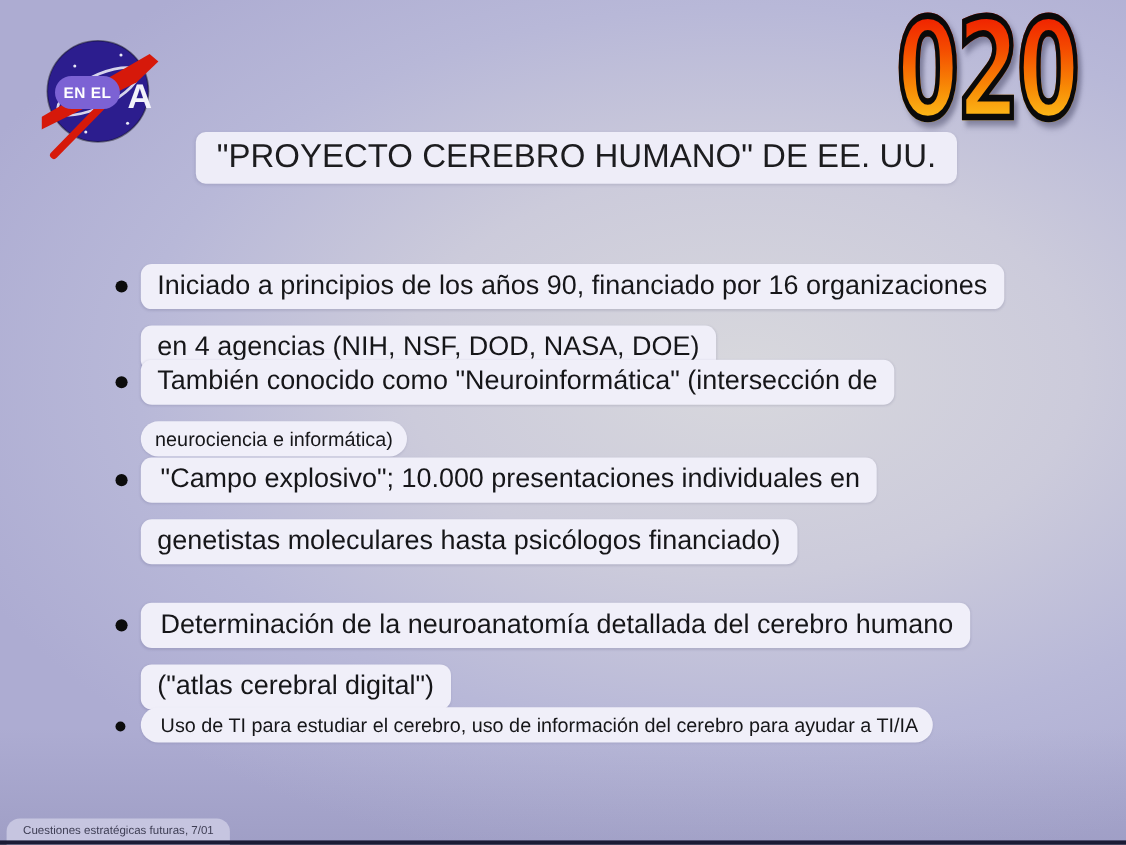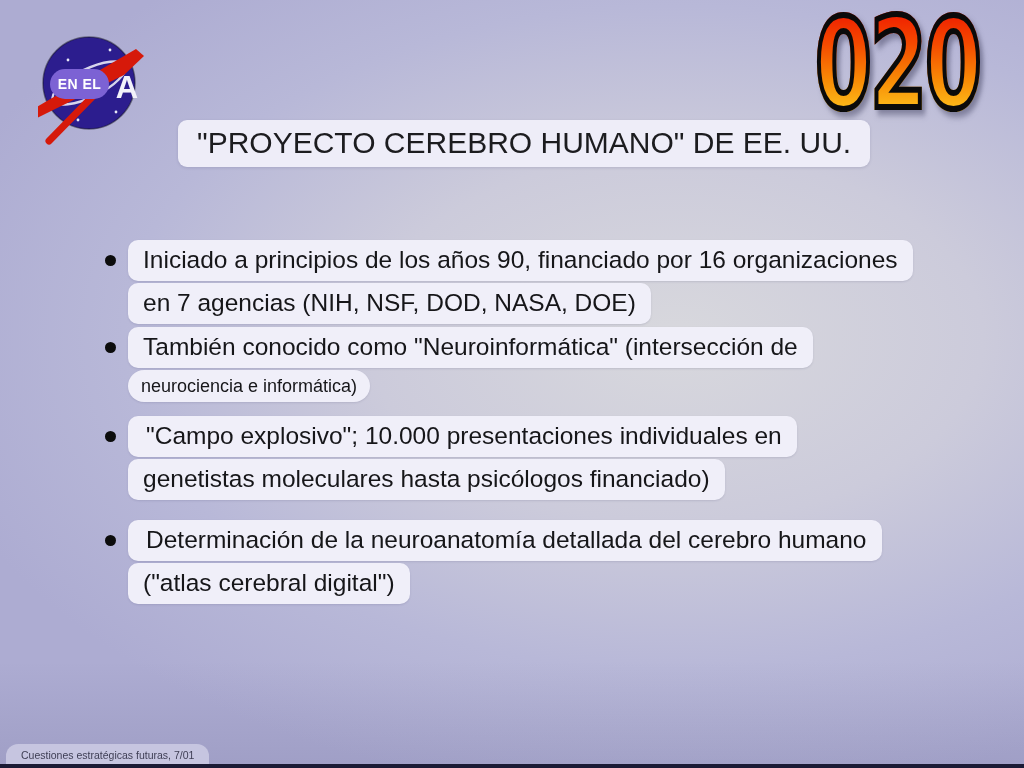--- a/index.html
+++ b/index.html
@@ -84,21 +84,21 @@
     top: 13px;
   }
   .bl {
     display: table;
     background: #f0eff9;
     color: #161619;
     font-size: 24.5px;
     line-height: 32px;
     padding: 4px 15px 5px 15px;
     border-radius: 10px;
-    margin-bottom: 2px;
+    margin-bottom: 15px;
     white-space: nowrap;
     box-shadow: 0 1px 2px rgba(70,70,110,0.15);
   }
   .bl.small {
     font-size: 18px;
     line-height: 24px;
     padding: 4px 13px 4px 13px;
     border-radius: 16px;
   }
   .bl.indent {
@@ -150,39 +150,43 @@
     <text x="41.5" y="61" font-size="14" font-weight="bold" fill="#ffffff" text-anchor="middle" letter-spacing="0.5" font-family="Liberation Sans, sans-serif">EN EL</text>
   </svg>
 
   <div class="slide-number">020</div>
 
   <div class="title">"PROYECTO CEREBRO HUMANO" DE EE. UU.</div>
 
   <div class="bullet-group" style="top:240px">
     <span class="bullet-marker"></span>
     <div class="bl">Iniciado a principios de los años 90, financiado por 16 organizaciones</div>
-    <div class="bl">en 7 agencias (NIH, NSF, DOD, NASA, DOE)</div>
+    <div class="bl">en 4 agencias (NIH, NSF, DOD, NASA, DOE)</div>
   </div>
 
   <div class="bullet-group" style="top:327px">
     <span class="bullet-marker"></span>
     <div class="bl">También conocido como "Neuroinformática" (intersección de</div>
     <div class="bl small">neurociencia e informática)</div>
   </div>
 
   <div class="bullet-group" style="top:416px">
     <span class="bullet-marker"></span>
     <div class="bl indent">"Campo explosivo"; 10.000 presentaciones individuales en</div>
     <div class="bl">genetistas moleculares hasta psicólogos financiado)</div>
   </div>
 
-  <div class="bullet-group" style="top:520px">
+  <div class="bullet-group" style="top:548px">
     <span class="bullet-marker"></span>
     <div class="bl indent">Determinación de la neuroanatomía detallada del cerebro humano</div>
     <div class="bl">("atlas cerebral digital")</div>
   </div>
 
+  <div class="bullet-group small-group" style="top:643px">
+    <span class="bullet-marker"></span>
+    <div class="bl small indent">Uso de TI para estudiar el cerebro, uso de información del cerebro para ayudar a TI/IA</div>
+  </div>
 
   <div class="footer">Cuestiones estratégicas futuras, 7/01</div>
 
   <div class="bottom-bar"></div>
 
 </div>
 
 </body></html>

